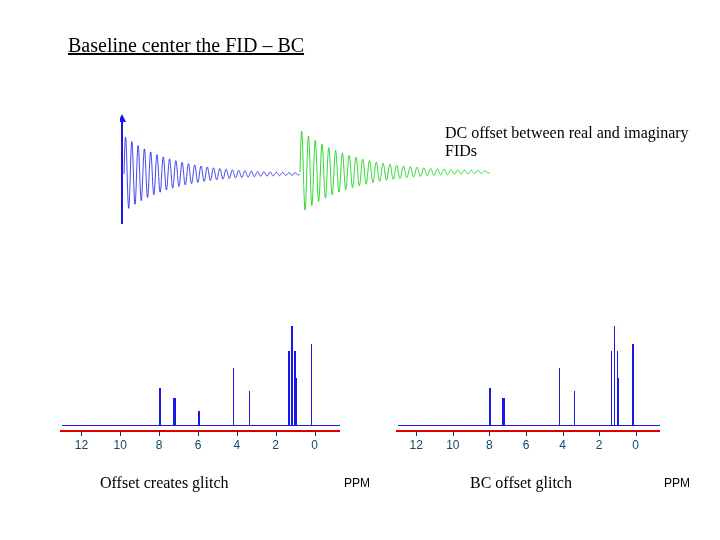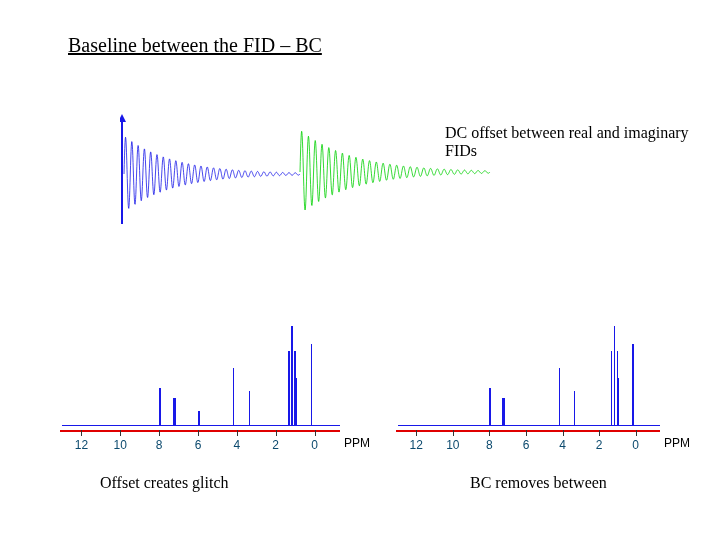--- a/index.html
+++ b/index.html
@@ -48,29 +48,29 @@
     position: absolute;
     top: 298px;
     height: 160px;
   }
   .spec-left { left: 56px; width: 310px; }
   .spec-right { left: 392px; width: 296px; }
   .axis-line { position: absolute; background: #e00000; }
   .axis-red { height: 2px; }
   .tick { position: absolute; width: 1px; height: 6px; background: #333; }
   .tick-label { position: absolute; font-family: Arial, sans-serif; font-size: 12px; color: #0c4a6e; transform: translateX(-50%); }
-  .ppm-unit { position: absolute; font-family: Arial, sans-serif; font-size: 12px; color: #000; }
+  .ppm-unit { position: absolute; font-family: Arial, sans-serif; font-size: 12px; color: #000; margin-top: 40px; }
   .peak { position: absolute; width: 1.5px; background: #1818e8; bottom: 32px; }
   .baseline-noise { position: absolute; bottom: 32px; height: 1px; background: #1818e8; }
 </style>
 </head>
 <body>
 
 <div class="title-block">
-  <span class="title-line1">Baseline between the FID – BC</span><br>
+  <span class="title-line1">Baseline center the FID – BC</span><br>
 </div>
 
 <div class="label-dc">DC offset between real and
 imaginary FIDs</div>
 
 <div class="fid-region">
   <svg width="376" height="114">
     <line x1="2" y1="6" x2="2" y2="112" stroke="#1818e8" stroke-width="2"></line>
     <polygon points="2,2 -2,10 6,10" fill="#1818e8"></polygon>
     <g id="fid-real">
@@ -143,13 +143,13 @@
       <div class="tick-label" style="left: 170.571px; top: 140px;">4</div>
       <div class="tick" style="left: 207.143px; top: 132px;"></div>
       <div class="tick-label" style="left: 207.143px; top: 140px;">2</div>
       <div class="tick" style="left: 243.714px; top: 132px;"></div>
       <div class="tick-label" style="left: 243.714px; top: 140px;">0</div>
     </div>
   <span class="ppm-unit" style="left:272px; top:138px;">PPM</span>
 </div>
 
 <div class="label-left">Offset creates glitch</div>
-<div class="label-right">BC removes between</div>
+<div class="label-right">BC offset glitch</div>
 
 </body></html>

